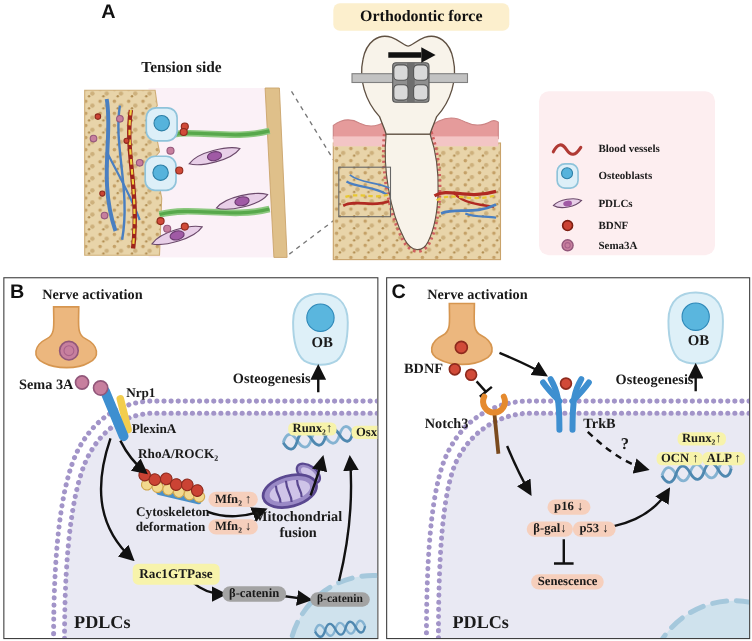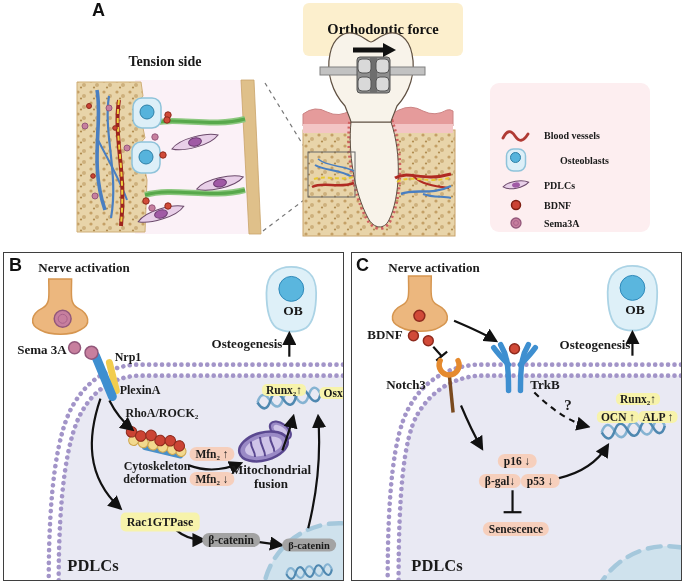--- a/index.html
+++ b/index.html
@@ -4,21 +4,21 @@
 <style>
   html,body{margin:0;padding:0;background:#fff;}
   .canvas{position:relative;width:684px;height:583px;background:#fff;overflow:hidden;
           font-family:"Liberation Serif","DejaVu Serif",serif;}
   .abs{position:absolute;}
   .t{position:absolute;transform:translate(-50%,-50%);white-space:nowrap;font-weight:bold;
      color:#1a1a1a;text-align:right;}
   .panel-letter{position:absolute;font-family:"Liberation Sans","DejaVu Sans",sans-serif;
      font-weight:bold;font-size:18px;color:#111;}
   .fig-title{position:absolute;background:#fcefcd;border-radius:6px;text-align:center;
-     font-weight:bold;font-size:14.5px;color:#111;padding:18px 10px;white-space:nowrap;}
+     font-weight:bold;font-size:14.5px;color:#111;padding:4px 10px;white-space:nowrap;}
   .panel{position:absolute;background:#fff;border:1.5px solid #3f3f3f;box-sizing:border-box;overflow:hidden;}
   .panel svg.layer{position:absolute;left:0;top:0;width:100%;height:100%;}
   .badge{position:absolute;transform:translate(-50%,-50%);font-weight:bold;font-size:11.5px;
      padding:1px 6px;border-radius:9px;white-space:nowrap;color:#1a1a1a;z-index:3;}
   .badge.salmon{background:#f6cfbc;}
   .badge.yellow{background:#f7f3ab;border-radius:5px;padding:0 4px;}
   .badge.green{background:#a3a3a3;border-radius:10px;}
   .lbl{font-size:13px;z-index:3;}
   .lbl-sm{font-size:12px;z-index:3;}
   .cellname{font-size:16.5px;z-index:3;}
@@ -159,21 +159,21 @@
 
   <div class="legend">
     <div class="lg-row" style="top:43px;">
       <span class="lg-icon">
         <svg width="30" height="18" viewBox="0 0 30 18">
             <path d="M2,12 C6,4 10,4 14,10 C18,16 22,16 27,8" fill="none" stroke="#b03a34" stroke-width="2.8" stroke-linecap="round"></path>
           </svg>
         </span>
       <span class="lg-label">Blood vessels</span>
     </div>
-    <div class="lg-row" style="top:63px;height:28px;gap:16px;">
+    <div class="lg-row" style="top:63px;height:28px;">
       <span class="lg-icon">
         <svg width="22" height="26" viewBox="0 0 22 26">
             <rect x="1.5" y="2" width="19" height="22" rx="7" fill="#ddeff8" stroke="#8fc3da" stroke-width="1.5"></rect>
             <circle cx="10.5" cy="10.5" r="5" fill="#56b3dc" stroke="#2d7fa6"></circle>
           </svg>
         </span>
       <span class="lg-label">Osteoblasts</span>
     </div>
     <div class="lg-row" style="top:93px;">
       <span class="lg-icon">

